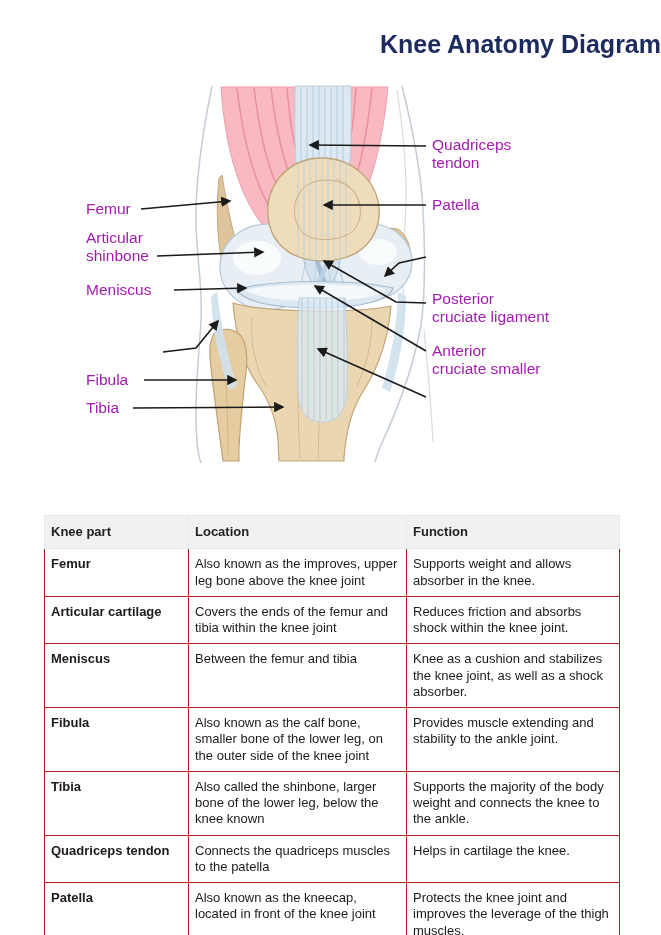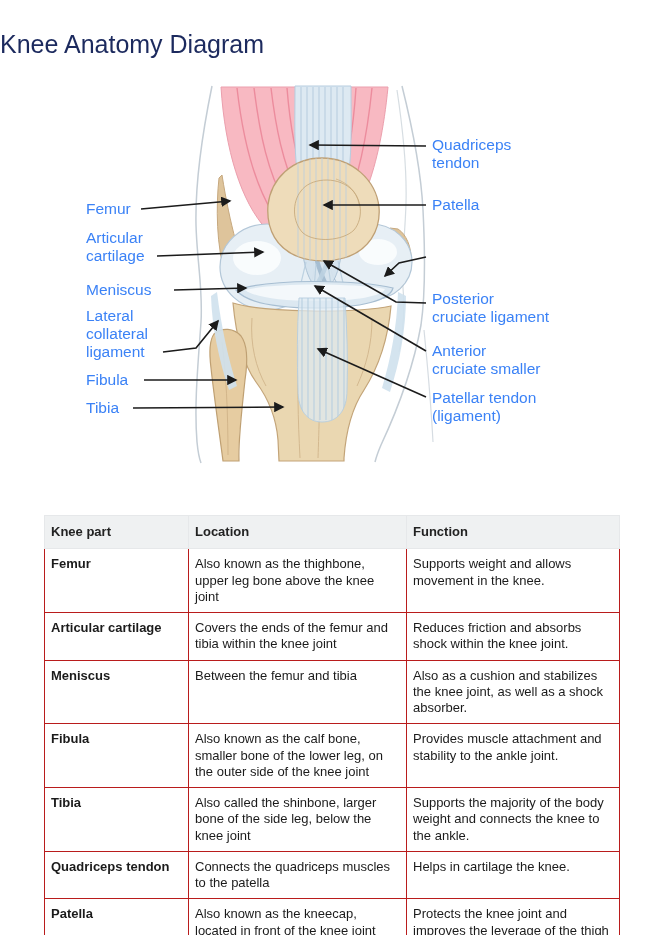--- a/index.html
+++ b/index.html
@@ -1,28 +1,28 @@
 <!DOCTYPE html>
 <html><head>
 <meta charset="utf-8">
 <style>
   html,body { margin:0; padding:0; background:#ffffff; }
   body { width:661px; height:935px; font-family:"Liberation Sans", sans-serif; }
   .page { position:relative; width:661px; height:935px; background:#ffffff; overflow:hidden; }
 
   .title {
     position:absolute; top:30px; left:0; width:661px; margin:0;
-    text-align:left; font-size:25px; font-weight:normal; color:#1c2a5e;
+    text-align:right; font-size:25px; font-weight:bold; color:#1c2a5e;
   }
 
   .diagram { position:absolute; top:0; left:0; width:661px; height:505px; }
   .diagram svg { position:absolute; top:0; left:0; }
 
   .lbl {
-    position:absolute; font-size:15.5px; line-height:18px; color:#3b82f6;
+    position:absolute; font-size:15.5px; line-height:18px; color:#a21caf;
     white-space:pre-line;
   }
   .lbl.right { left:432px; }
   .lbl.left  { left:86px; }
 
   .anatomy-table {
     position:absolute; top:515px; left:44px; width:575px;
     border-collapse:collapse; table-layout:fixed;
     font-size:13px; color:#1b1b1b;
   }
@@ -158,76 +158,71 @@
         <line x1="426" y1="205" x2="324" y2="205" marker-end="url(#arrow)"></line>
         <polyline points="426,257 399,263 385,276" marker-end="url(#arrow)"></polyline>
         <polyline points="426,303 396,302 324,261" marker-end="url(#arrow)"></polyline>
         <line x1="426" y1="351" x2="315" y2="286" marker-end="url(#arrow)"></line>
         <line x1="426" y1="397" x2="318" y2="349" marker-end="url(#arrow)"></line>
       </g>
     </svg>
 
     <div class="lbl left" style="top:200px">Femur</div>
     <div class="lbl left" style="top:229px">Articular
-cartilage</div>
+shinbone</div>
     <div class="lbl left" style="top:281px">Meniscus</div>
-    <div class="lbl left" style="top:307px">Lateral
-collateral
-ligament</div>
     <div class="lbl left" style="top:371px">Fibula</div>
     <div class="lbl left" style="top:399px">Tibia</div>
 
     <div class="lbl right" style="top:136px">Quadriceps
 tendon</div>
     <div class="lbl right" style="top:196px">Patella</div>
     <div class="lbl right" style="top:290px">Posterior
 cruciate ligament</div>
     <div class="lbl right" style="top:342px">Anterior
 cruciate smaller</div>
-    <div class="lbl right" style="top:389px">Patellar tendon
-(ligament)</div>
   </div>
 
   <table class="anatomy-table">
     <colgroup>
       <col style="width:144px">
         <col style="width:218px">
         <col style="width:213px">
     </colgroup>
     <thead>
       <tr>
         <th>Knee part</th>
         <th>Location</th>
         <th>Function</th>
       </tr>
     </thead>
     <tbody>
       <tr>
         <td class="part">Femur</td>
-        <td>Also known as the thighbone, upper leg bone above the knee joint</td>
-        <td>Supports weight and allows movement in the knee.</td>
+        <td>Also known as the improves, upper leg bone above the knee joint</td>
+        <td>Supports weight and allows absorber in the knee.</td>
       </tr>
       <tr>
         <td class="part">Articular cartilage</td>
         <td>Covers the ends of the femur and tibia within the knee joint</td>
         <td>Reduces friction and absorbs shock within the knee joint.</td>
       </tr>
       <tr>
         <td class="part">Meniscus</td>
         <td>Between the femur and tibia</td>
-        <td>Also as a cushion and stabilizes the knee joint, as well as a shock absorber.</td>
+        <td>Knee as a cushion and stabilizes the knee joint, as well as a shock absorber.</td>
       </tr>
       <tr>
         <td class="part">Fibula</td>
         <td>Also known as the calf bone, smaller bone of the lower leg, on the outer side of the knee joint</td>
-        <td>Provides muscle attachment and stability to the ankle joint.</td>
+        <td>Provides muscle extending and stability to the ankle joint.</td>
       </tr>
       <tr>
         <td class="part">Tibia</td>
-        <td>Also called the shinbone, larger bone of the side leg, below the knee joint</td>
+        <td>Also called the shinbone, larger bone of the lower leg, below the knee known</td>
         <td>Supports the majority of the body weight and connects the knee to the ankle.</td>
       </tr>
       <tr>
         <td class="part">Quadriceps tendon</td>
         <td>Connects the quadriceps muscles to the patella</td>
         <td>Helps in cartilage the knee.</td>
       </tr>
       <tr>
         <td class="part">Patella</td>
         <td>Also known as the kneecap, located in front of the knee joint</td>

